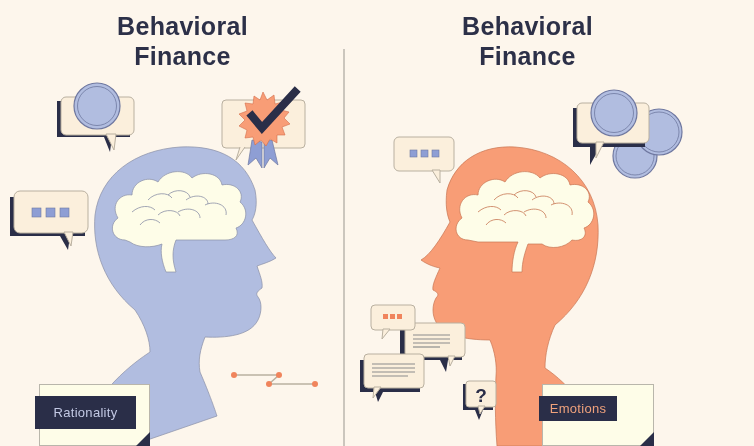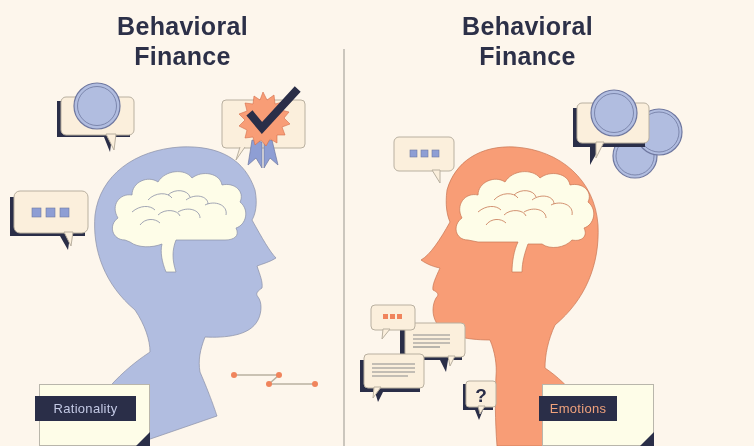--- a/index.html
+++ b/index.html
@@ -31,21 +31,21 @@
       position: absolute; right: -1px; bottom: -1px; width: 0; height: 0;
       border-left: 14px solid transparent; border-bottom: 14px solid #2a2e48;
     }
     .label-bar {
       position: absolute; background: #2a2e48;
       font-size: 13px; font-weight: normal;
       display: flex; align-items: center; justify-content: center;
       letter-spacing: 0.3px;
     }
     .rat-card { left: 39px; top: 384px; width: 111px; height: 62px; }
-    .rat-bar { left: 35px; top: 396px; width: 101px; height: 25px; color: #c3c9e4; }
+    .rat-bar { left: 35px; top: 396px; width: 101px; height: 33px; color: #c3c9e4; }
     .emo-card { left: 542px; top: 384px; width: 112px; height: 62px; }
     .emo-bar { left: 539px; top: 396px; width: 78px; height: 25px; color: #f0a27c; }
   </style>
 </head>
 <body>
 
 <div class="stage">
 
   <div class="title title-left">
     <span>Behavioral</span>

